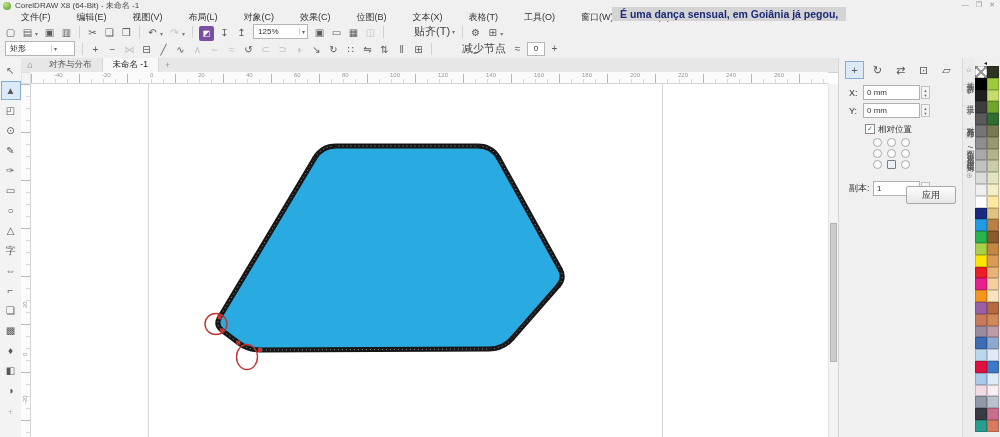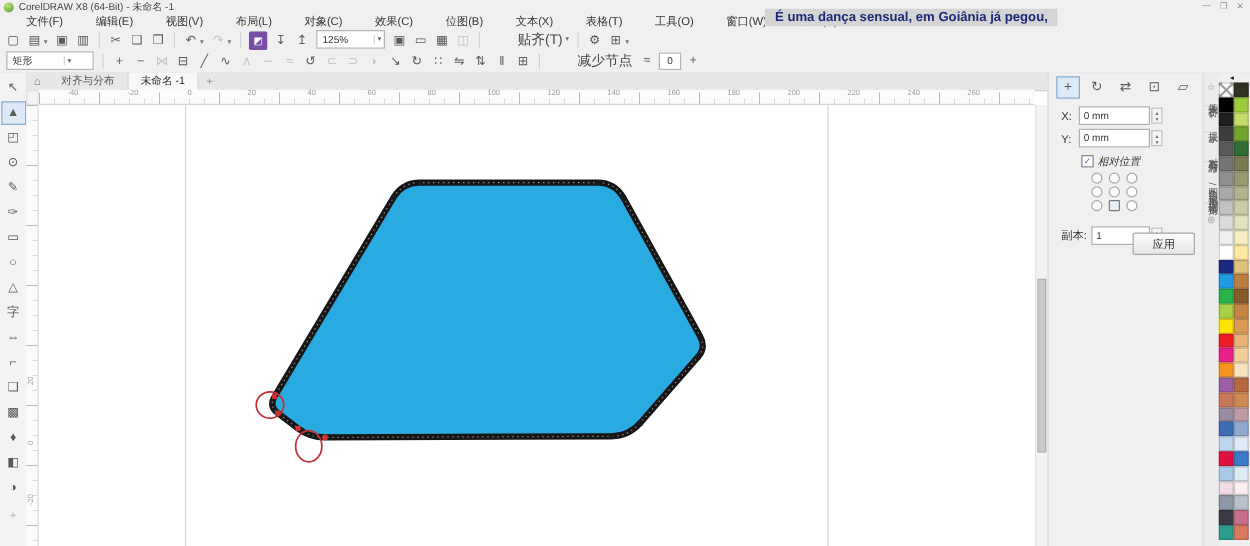--- a/index.html
+++ b/index.html
@@ -75,21 +75,21 @@
   .dhead .dtitle{font-size:9px;color:#333;flex:1;}
   .dhead .dbtn{font-size:8px;color:#888;margin-left:5px;}
   .ticons{display:flex;justify-content:center;gap:4px;margin:3px 0 6px;}
   .ticons .icn{width:17px;height:16px;font-size:11px;}
   .drow{display:flex;align-items:center;margin:3px 0 0 10px;}
   .drow .dlab{font-size:9px;color:#333;width:14px;}
   .dinput{width:52px;height:13px;border:1px solid #b0b0b0;background:#fff;font-size:8px;color:#333;
           display:inline-flex;align-items:center;padding-left:3px;}
   .spin{display:inline-flex;flex-direction:column;justify-content:center;margin-left:1px;border:1px solid #c0c0c0;background:#f5f5f5;height:13px;width:9px;box-sizing:border-box;}
   .spin span{font-size:4px;line-height:5px;color:#666;text-align:center;}
-  .chkrow{display:flex;align-items:flex-start;margin:6px 0 2px 26px;font-style:italic;}
+  .chkrow{display:flex;align-items:flex-start;margin:6px 0 2px 26px;}
   .chk{width:8px;height:8px;border:1px solid #8a8a8a;background:#fff;display:inline-flex;align-items:center;justify-content:center;
        font-size:7px;color:#2a6fbd;margin-right:3px;}
   .chklab{font-size:8.5px;color:#333;}
   .anchors{display:grid;grid-template-columns:repeat(3,14px);grid-auto-rows:11px;margin:2px 0 0 34px;}
   .anc{width:7px;height:7px;border:1px solid #a8a8a8;border-radius:50%;background:#fdfdfd;}
   .anc.sq{border-radius:1px;background:#e8f0f8;border-color:#7d7d7d;}
   .applybtn{position:absolute;right:6px;top:128px;width:48px;height:16px;border:1px solid #a8a8a8;
             background:linear-gradient(#fdfdfd,#e6e6e6);font-size:9px;color:#333;
             display:flex;align-items:center;justify-content:center;border-radius:2px;}
   

